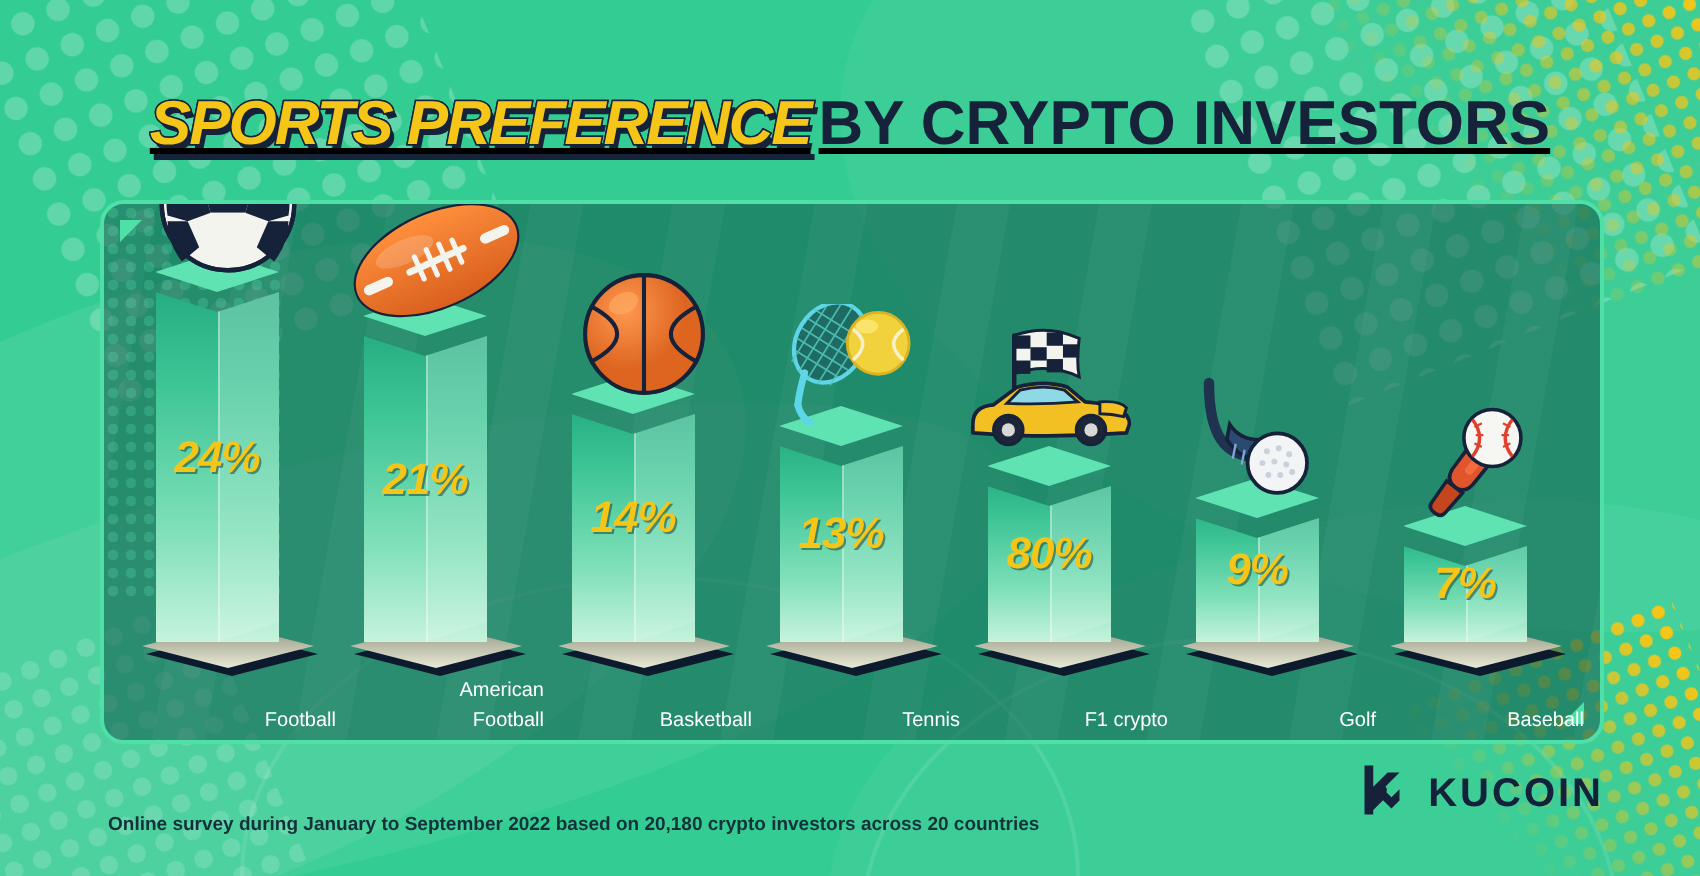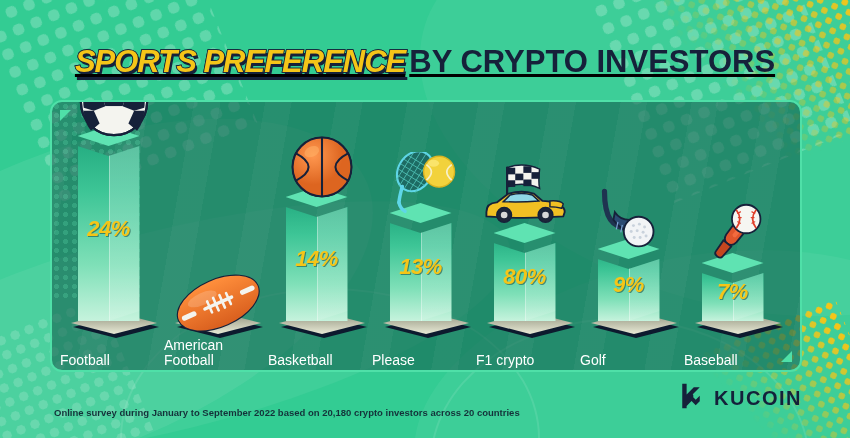--- a/index.html
+++ b/index.html
@@ -190,23 +190,23 @@
     width: 86px; height: 22px;
     background: #0d1a2e;
     clip-path: polygon(43px 0, 86px 11px, 43px 22px, 0 11px);
     z-index: -1;
   }
 
   .cat-label {
     position: absolute;
     bottom: -34px; left: 50%; transform: translateX(-50%);
     width: 108px;
-    text-align: left;
+    text-align: right;
     color: #ffffff;
-    font-size: 14px;
+    font-size: 10px;
     line-height: 15px;
     white-space: pre-line;
   }
 
   
   .footer {
     position: absolute; left: 54px; bottom: 18px;
     color: #14323a;
     font-size: 9.5px;
     line-height: 14px;
@@ -294,20 +294,28 @@
           <ellipse cx="40" cy="23" rx="18" ry="7" fill="#ffffff" opacity="0.18"></ellipse>
         </g>
         <defs>
                 <linearGradient id="afg" x1="0" y1="0" x2="0" y2="1">
           <stop offset="0" stop-color="#ff8f3c"></stop>
                   <stop offset="1" stop-color="#d95f1e"></stop>
         </linearGradient>
               </defs>
       </svg>
           </div>
+    <div class="col">
+      <div class="col-top"></div>
+      <div class="col-body" style="height:163px">
+        <div class="col-face-shade"></div>
+        <div class="col-edge"></div>
+        <span class="pct">21%</span>
+      </div>
+    </div>
     <div class="base">
       <div class="base-shadow"></div>
       <div class="base-plate"></div>
     </div>
     <div class="cat-label">American
 Football</div>
   </div>
         <div class="bar-col">
     <div class="icon-wrap">
       <svg viewBox="0 0 100 100" width="64" height="64">
@@ -373,21 +381,21 @@
       <div class="col-body" style="height:108px">
         <div class="col-face-shade"></div>
         <div class="col-edge"></div>
         <span class="pct">13%</span>
       </div>
     </div>
     <div class="base">
       <div class="base-shadow"></div>
       <div class="base-plate"></div>
     </div>
-    <div class="cat-label">Please</div>
+    <div class="cat-label">Tennis</div>
   </div>
         <div class="bar-col">
     <div class="icon-wrap">
       <svg viewBox="0 0 130 90" width="111.60000000000001" height="77.04">
         <g transform="translate(30 0)">
           <path d="M4 6 q22 -8 44 2 q-2 16 0 26 q-22 -10 -44 -2 Z" fill="#f4f4ef" stroke="#16213a" stroke-width="2"></path>
           <g>
             <rect x="4" y="6" width="11" height="9" fill="#16213a"></rect>
             <rect x="26" y="4" width="11" height="9" fill="#16213a"></rect>
             <rect x="15" y="14" width="11" height="9" fill="#16213a"></rect>

